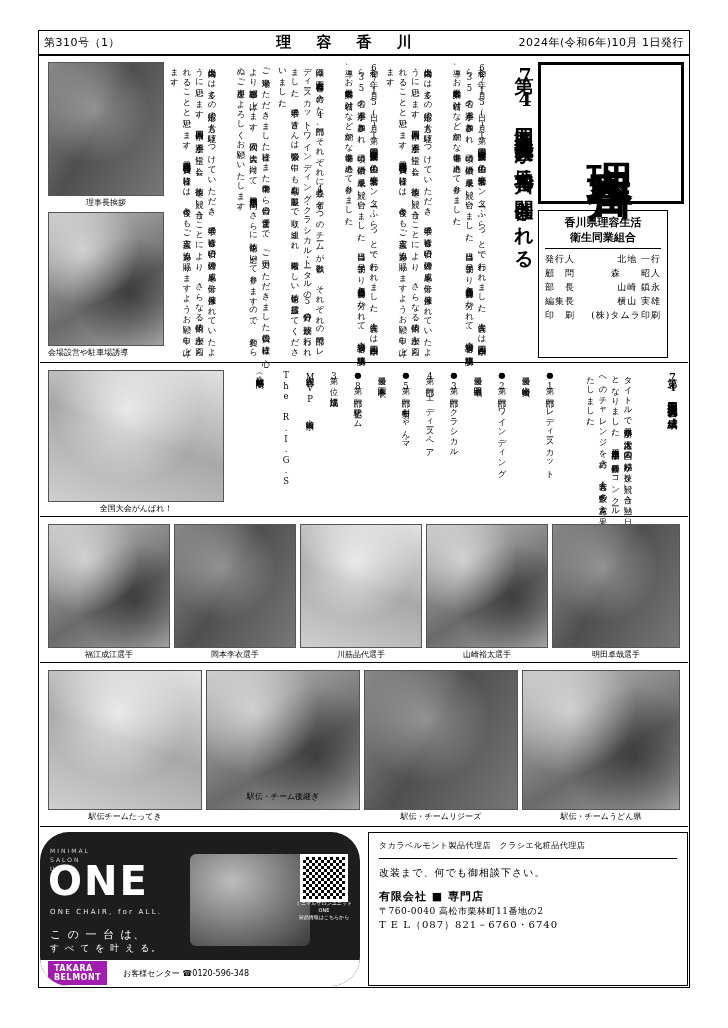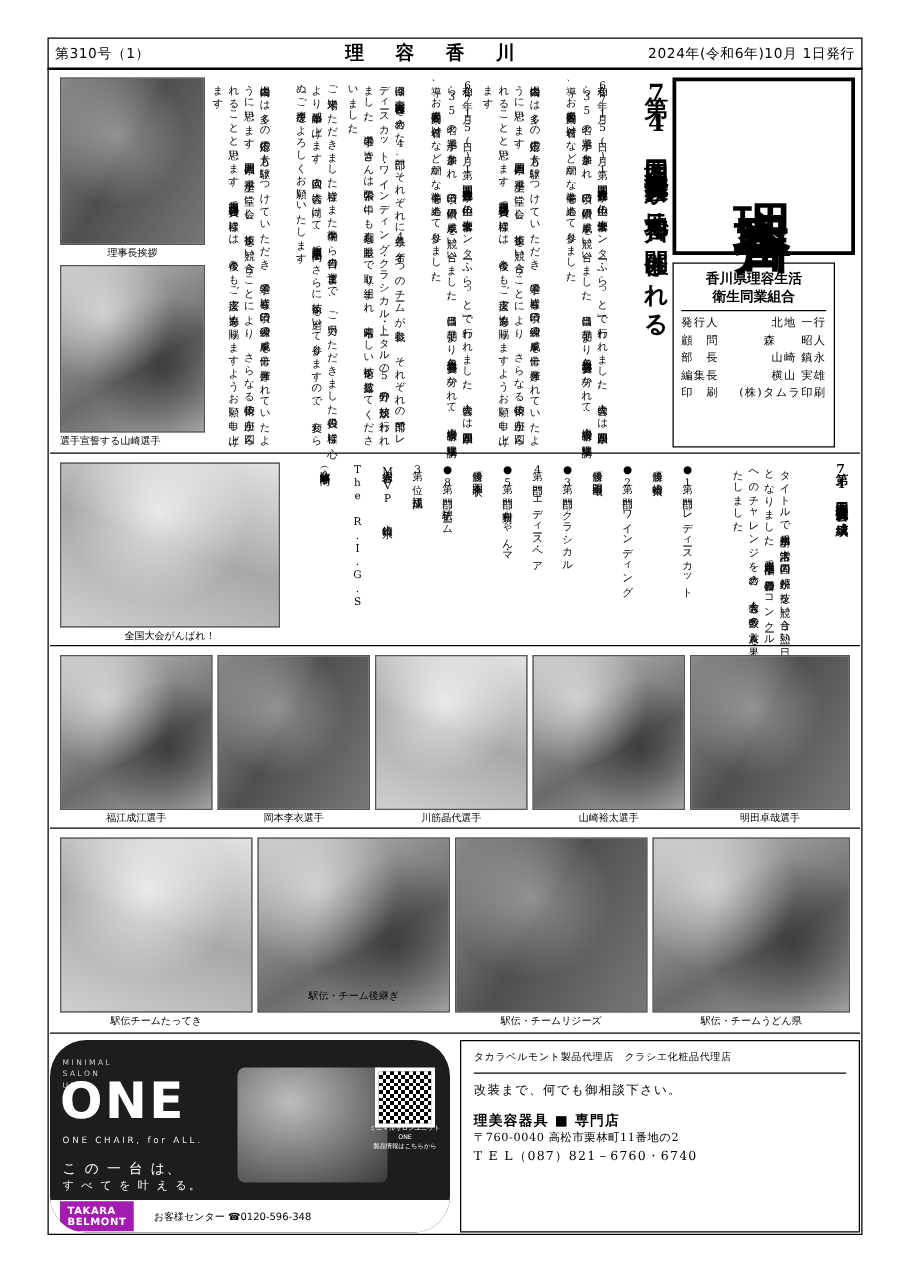--- a/index.html
+++ b/index.html
@@ -383,21 +383,21 @@
   <div class="vtext" style="left:170px; top:62px; width:48px; height:290px;">会場内には多くの応援の方々も駆けつけていただき、選手の皆様も日頃の練習の成果を十分に発揮されていたように思います。四国四県の選手が一堂に会し、技術を競い合うことにより、さらなる技術の向上が図られることと思います。香川県理容組合員の皆様には、今後ともご支援ご協力を賜りますようお願い申し上げます。</div>
 
   <div class="photo dark" style="left:48px; top:62px; width:116px; height:134px;">
     <div class="ph-inner"></div>
   </div>
   <div class="caption" style="left:48px; top:198px; width:116px;">理事長挨拶</div>
 
   <div class="photo" style="left:48px; top:212px; width:116px; height:134px;">
     <div class="ph-inner"></div>
   </div>
-  <div class="caption" style="left:40px; top:348px; width:132px; text-align:left; padding-left:8px;">選手宣誓する山崎選手</div>
+  <div class="caption" style="left:40px; top:348px; width:132px; text-align:left; padding-left:8px;">会場設営や駐車場誘導</div>
 
   <div class="hr" style="left:40px; top:362px; width:648px;"></div>
 
   <div class="photo light" style="left:48px; top:370px; width:176px; height:132px;">
     <div class="ph-inner"></div>
   </div>
   <div class="caption" style="left:48px; top:504px; width:176px;">全国大会がんばれ！</div>
 
   <div class="vtext mid" style="left:640px; top:370px; width:40px; height:140px;">第74回四国理容競技大会　成績</div>
   <div class="vtext" style="left:560px; top:370px; width:74px; height:142px;">タイトルで香川県勢が大活躍！四国の精鋭が技を競い合う熱い一日となりました。香川県選手団は新種目のコンクールへのチャレンジを含め、今大会も多数の入賞を果たしました。</div>
@@ -484,18 +484,18 @@
         <div>BELMONT</div>
       </div>
       <div class="callcenter">お客様センター ☎0120-596-348</div>
     </div>
   </div>
 
   <div class="ad-right">
     <div class="line">タカラベルモント製品代理店　クラシエ化粧品代理店</div>
     <div class="divider"></div>
     <div class="msg">改装まで、何でも御相談下さい。</div>
-    <div class="shop-kind">理美容器具 ■ 専門店</div>
+    <div class="shop-kind">有限会社 ■ 専門店</div>
     <div class="addr">〒760-0040 高松市栗林町11番地の2</div>
     <div class="tel">T E L（087）821－6760・6740</div>
   </div>
 
 </div>
 
 </body></html>

